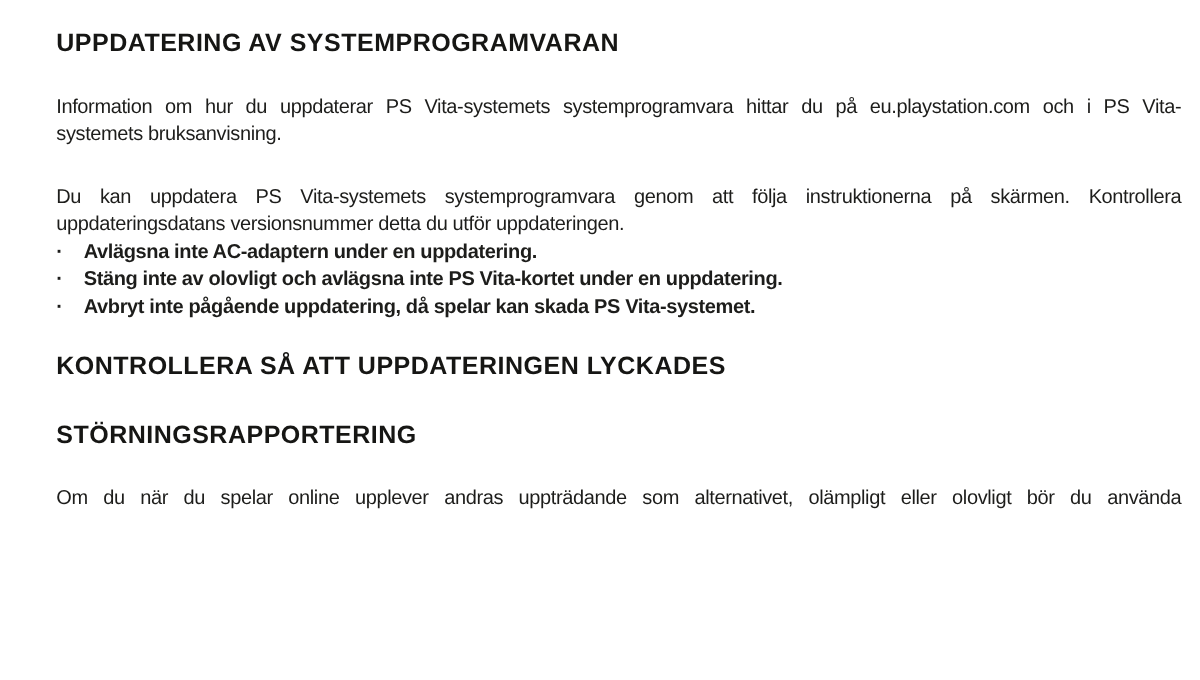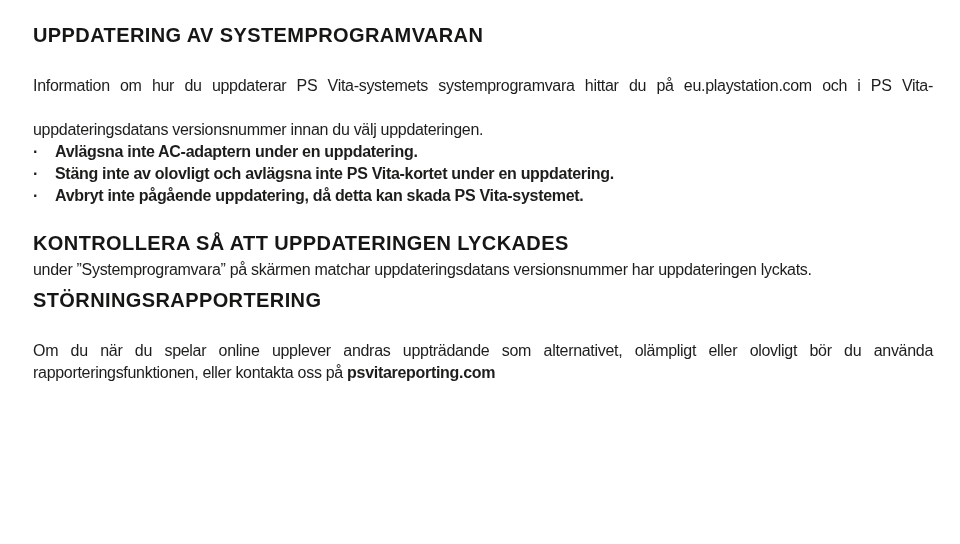--- a/index.html
+++ b/index.html
@@ -6,33 +6,33 @@
   body {
     width: 960px; height: 544px;
     background: #ffffff;
     color: #1d1d1b;
     font-family: "Liberation Sans", sans-serif;
     overflow: hidden;
     position: relative;
   }
   .doc {
     position: absolute;
-    left: 33px; top: 23px;
+    left: 45px; top: 23px;
     width: 900px;
   }
   .section-heading {
     font-size: 20px;
     line-height: 24px;
     font-weight: bold;
     letter-spacing: 0.4px;
     color: #161614;
     margin: 0 0 4px 0;
   }
   .heading-2 { margin-top: 24px; }
-  .heading-3 { margin-top: 7px; }
+  .heading-3 { margin-top: 31px; }
   .para { margin: 0; }
   .para-spaced { margin-top: 22px; }
   .body-line {
     font-size: 16px;
     line-height: 22px;
     letter-spacing: -0.3px;
     white-space: normal;
   }
   .justified {
     text-align: justify;
@@ -57,47 +57,47 @@
 </style>
 </head>
 <body>
 
 <div class="doc">
 
   <h1 class="section-heading">UPPDATERING AV SYSTEMPROGRAMVARAN</h1>
 
   <div class="para">
     <div class="body-line justified">Information om hur du uppdaterar PS Vita-systemets systemprogramvara hittar du på eu.playstation.com och i PS Vita-</div>
+    <div class="body-line">systemets bruksanvisning.</div>
   </div>
 
   <div class="para para-spaced">
-    <div class="body-line">uppdateringsdatans versionsnummer innan du välj uppdateringen.</div>
+    <div class="body-line justified">Du kan uppdatera PS Vita-systemets systemprogramvara genom att följa instruktionerna på skärmen. Kontrollera</div>
+    <div class="body-line">uppdateringsdatans versionsnummer detta du utför uppdateringen.</div>
   </div>
 
   <div class="bullet-list">
     <div class="bullet-row">
       <span class="bullet-marker">·</span>
       <span class="bullet-text">Avlägsna inte AC-adaptern under en uppdatering.</span>
     </div>
     <div class="bullet-row">
       <span class="bullet-marker">·</span>
       <span class="bullet-text">Stäng inte av olovligt och avlägsna inte PS Vita-kortet under en uppdatering.</span>
     </div>
     <div class="bullet-row">
       <span class="bullet-marker">·</span>
-      <span class="bullet-text">Avbryt inte pågående uppdatering, då detta kan skada PS Vita-systemet.</span>
+      <span class="bullet-text">Avbryt inte pågående uppdatering, då spelar kan skada PS Vita-systemet.</span>
     </div>
   </div>
 
   <h1 class="section-heading heading-2">KONTROLLERA SÅ ATT UPPDATERINGEN LYCKADES</h1>
 
   <div class="para">
-    <div class="body-line">under ”Systemprogramvara” på skärmen matchar uppdateringsdatans versionsnummer har uppdateringen lyckats.</div>
   </div>
 
   <h1 class="section-heading heading-3">STÖRNINGSRAPPORTERING</h1>
 
   <div class="para">
     <div class="body-line justified">Om du när du spelar online upplever andras uppträdande som alternativet, olämpligt eller olovligt bör du använda</div>
-    <div class="body-line"><span>rapporteringsfunktionen, eller kontakta oss på </span><span class="bold-inline">psvitareporting.com</span></div>
   </div>
 
 </div>
 
 </body></html>

